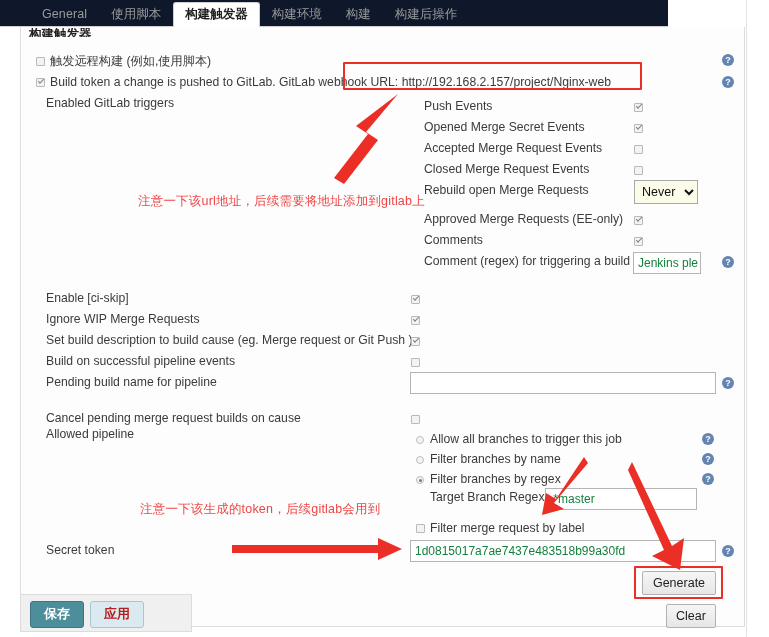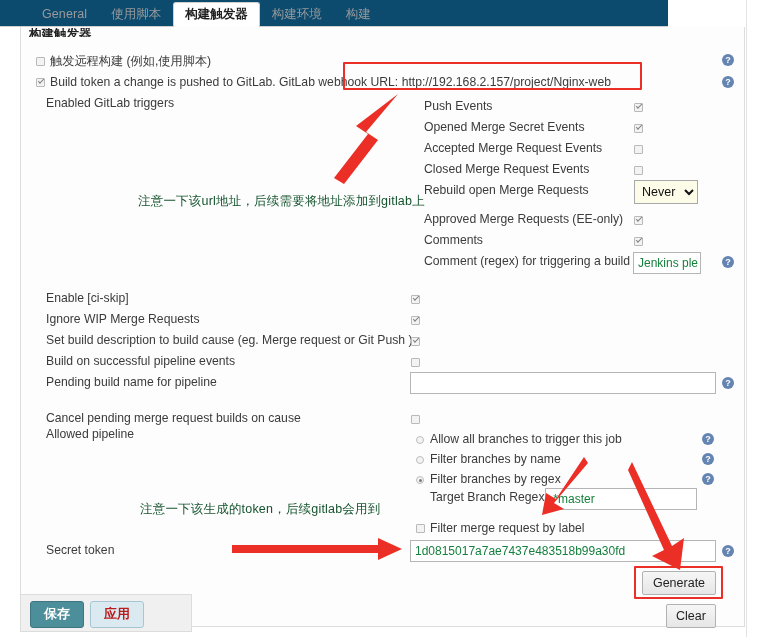--- a/index.html
+++ b/index.html
@@ -15,21 +15,21 @@
     color: #333333;
     overflow: hidden;
     position: relative;
   }
 
   
   #tabbar {
     position: absolute;
     left: 0; top: 0;
     width: 668px; height: 27px;
-    background: #0c4a6e;
+    background: #0f172a;
     border-bottom: 1px solid #cfcfcf;
     box-sizing: border-box;
     padding-left: 32px;
   }
   #tabs {
     position: absolute;
     left: 30px; top: 3px;
     display: flex;
     align-items: flex-end;
     gap: 0px;
@@ -212,21 +212,21 @@
     font-size: 13px;
     font-weight: bold;
     line-height: 23px;
     text-align: center;
     cursor: pointer;
   }
 
   
   .anno {
     position: absolute;
-    color: #14532d;
+    color: #ef4444;
     font-size: 12.5px;
     white-space: nowrap;
     letter-spacing: .2px;
   }
   .redbox {
     position: absolute;
     border: 2.5px solid #ec2f26;
     box-sizing: border-box;
     border-radius: 1px;
     pointer-events: none;
@@ -244,20 +244,21 @@
 </head>
 <body>
 
 <div id="tabbar">
   <div id="tabs">
     <div class="tab latin">General</div>
     <div class="tab">使用脚本</div>
     <div class="tab active">构建触发器</div>
     <div class="tab">构建环境</div>
     <div class="tab">构建</div>
+    <div class="tab">构建后操作</div>
   </div>
 </div>
 
 <div id="panel">
   <div id="clipped-heading">构建触发器</div>
 </div>
 
 <div class="cb" style="left:36px; top:57px;"></div>
 <div class="row-label" style="left:50px; top:54px;">触发远程构建 (例如,使用脚本)</div>
 

